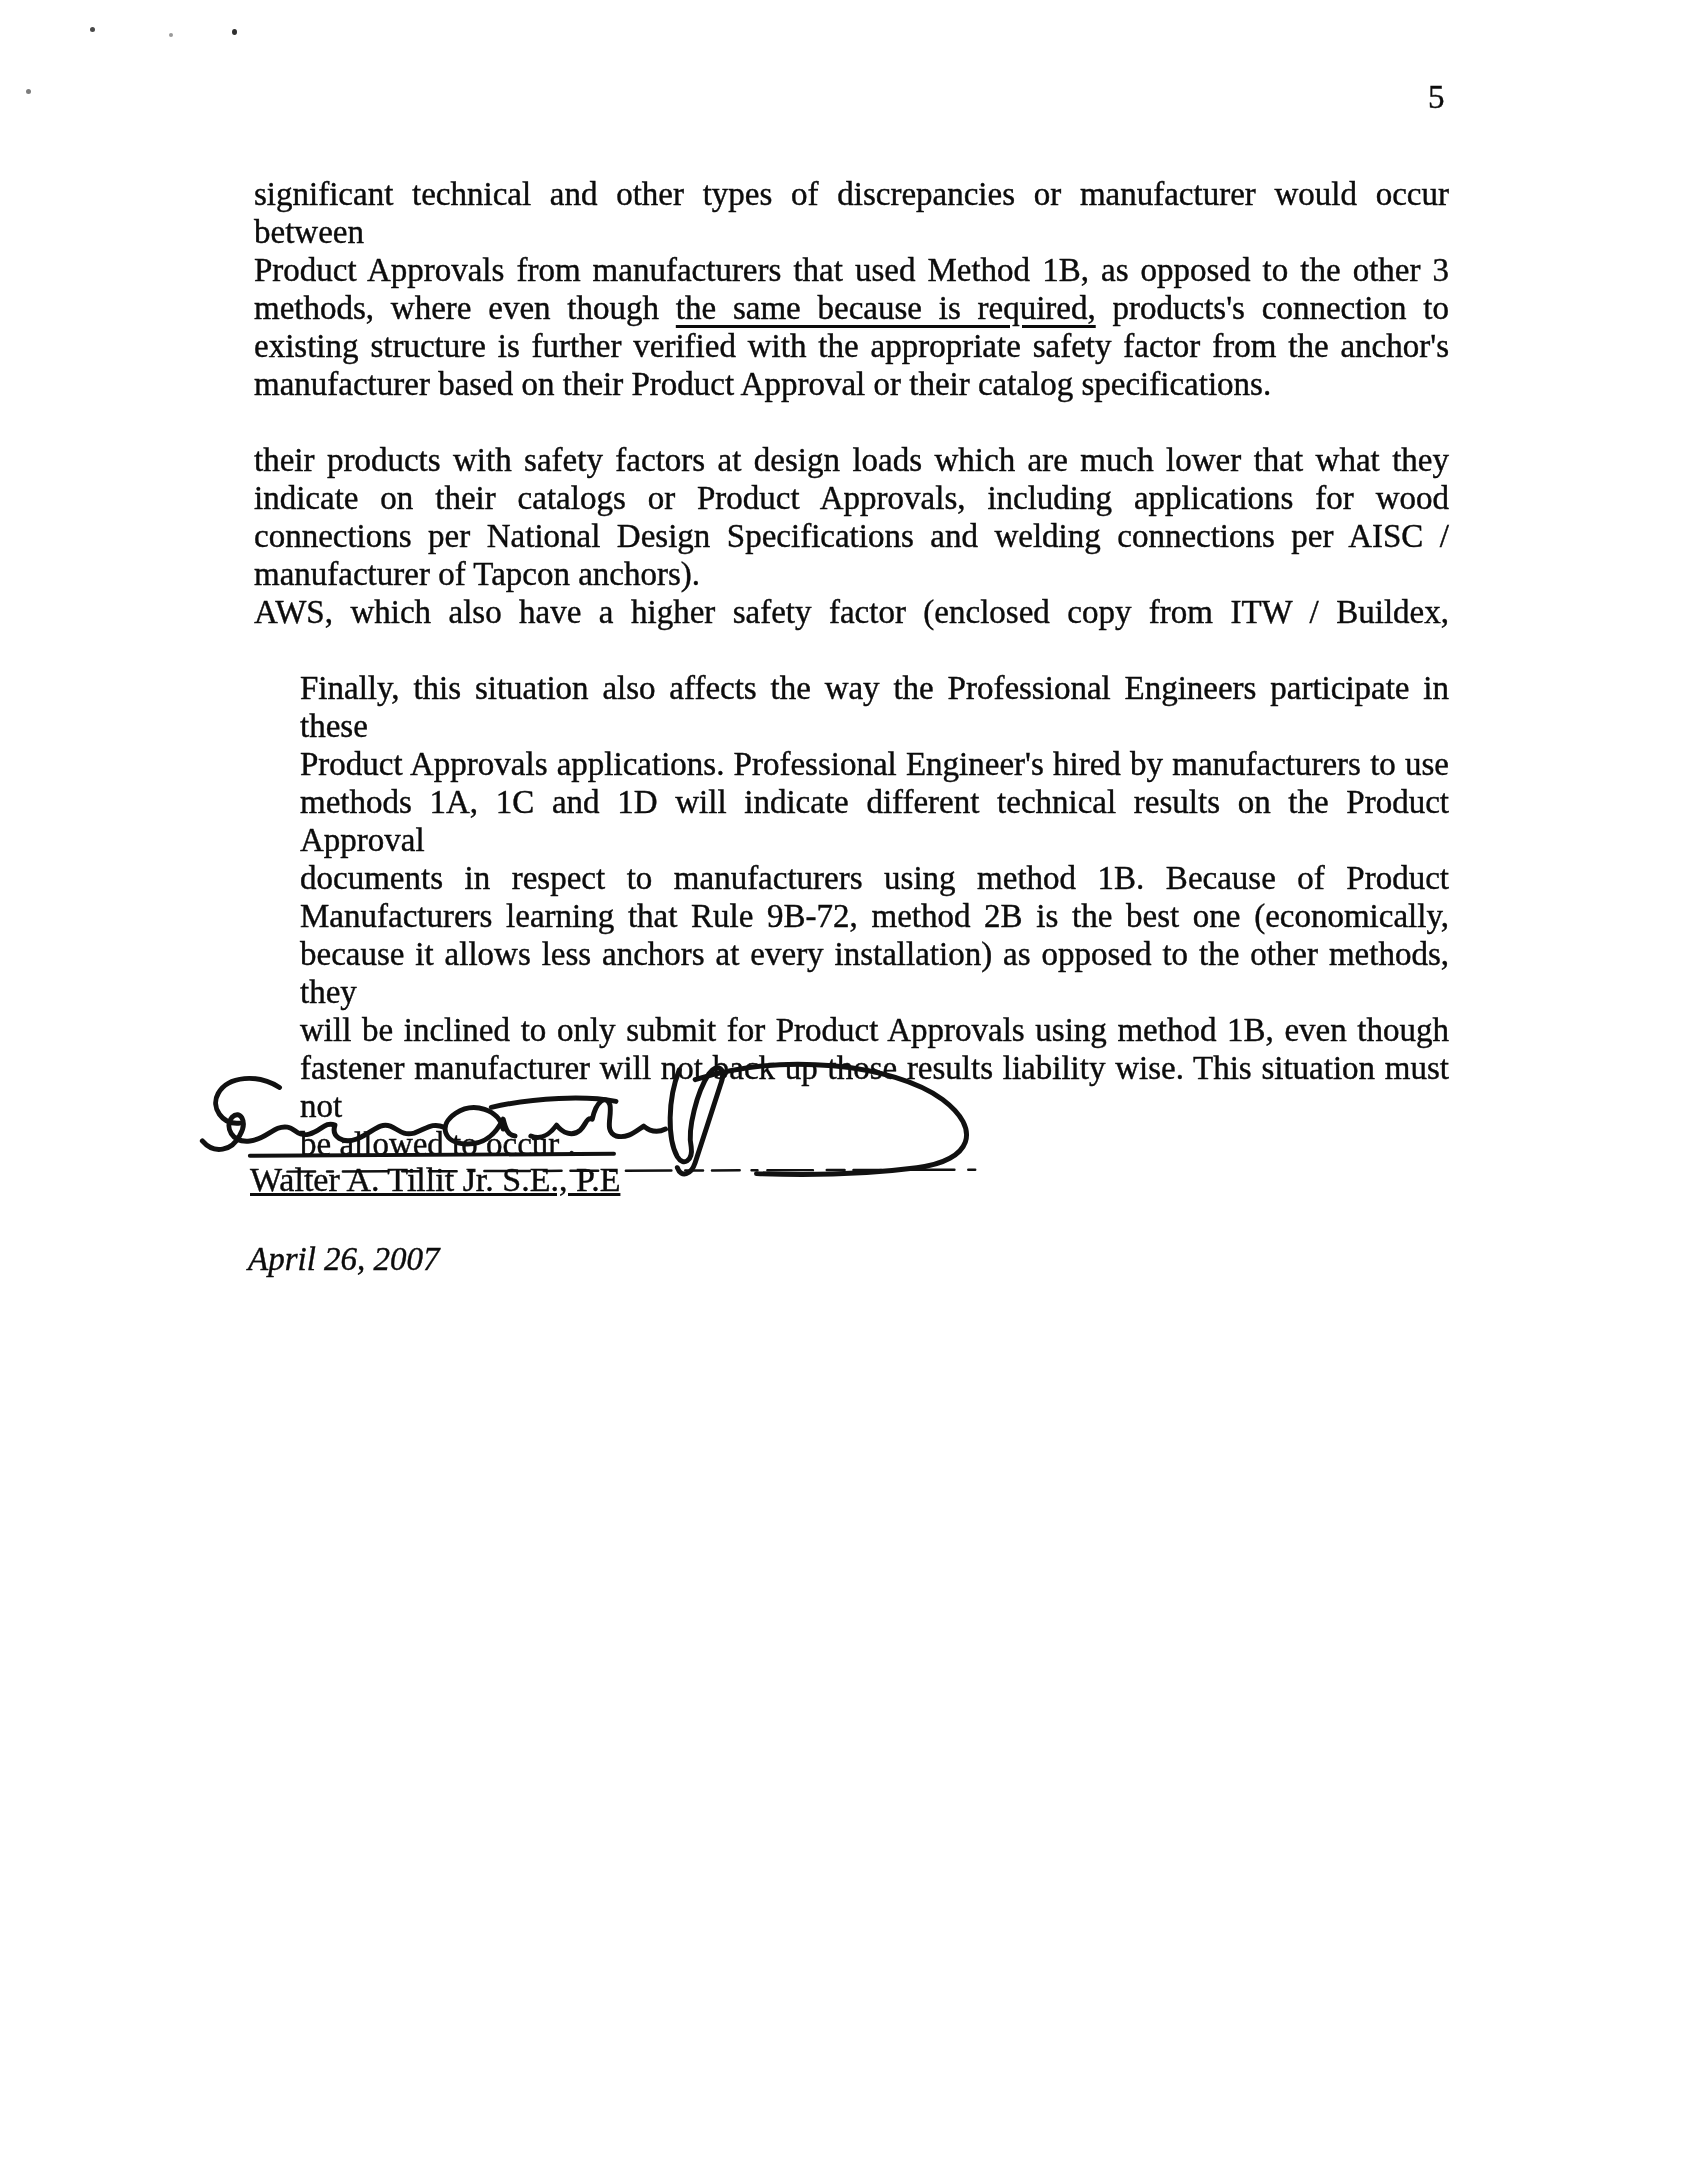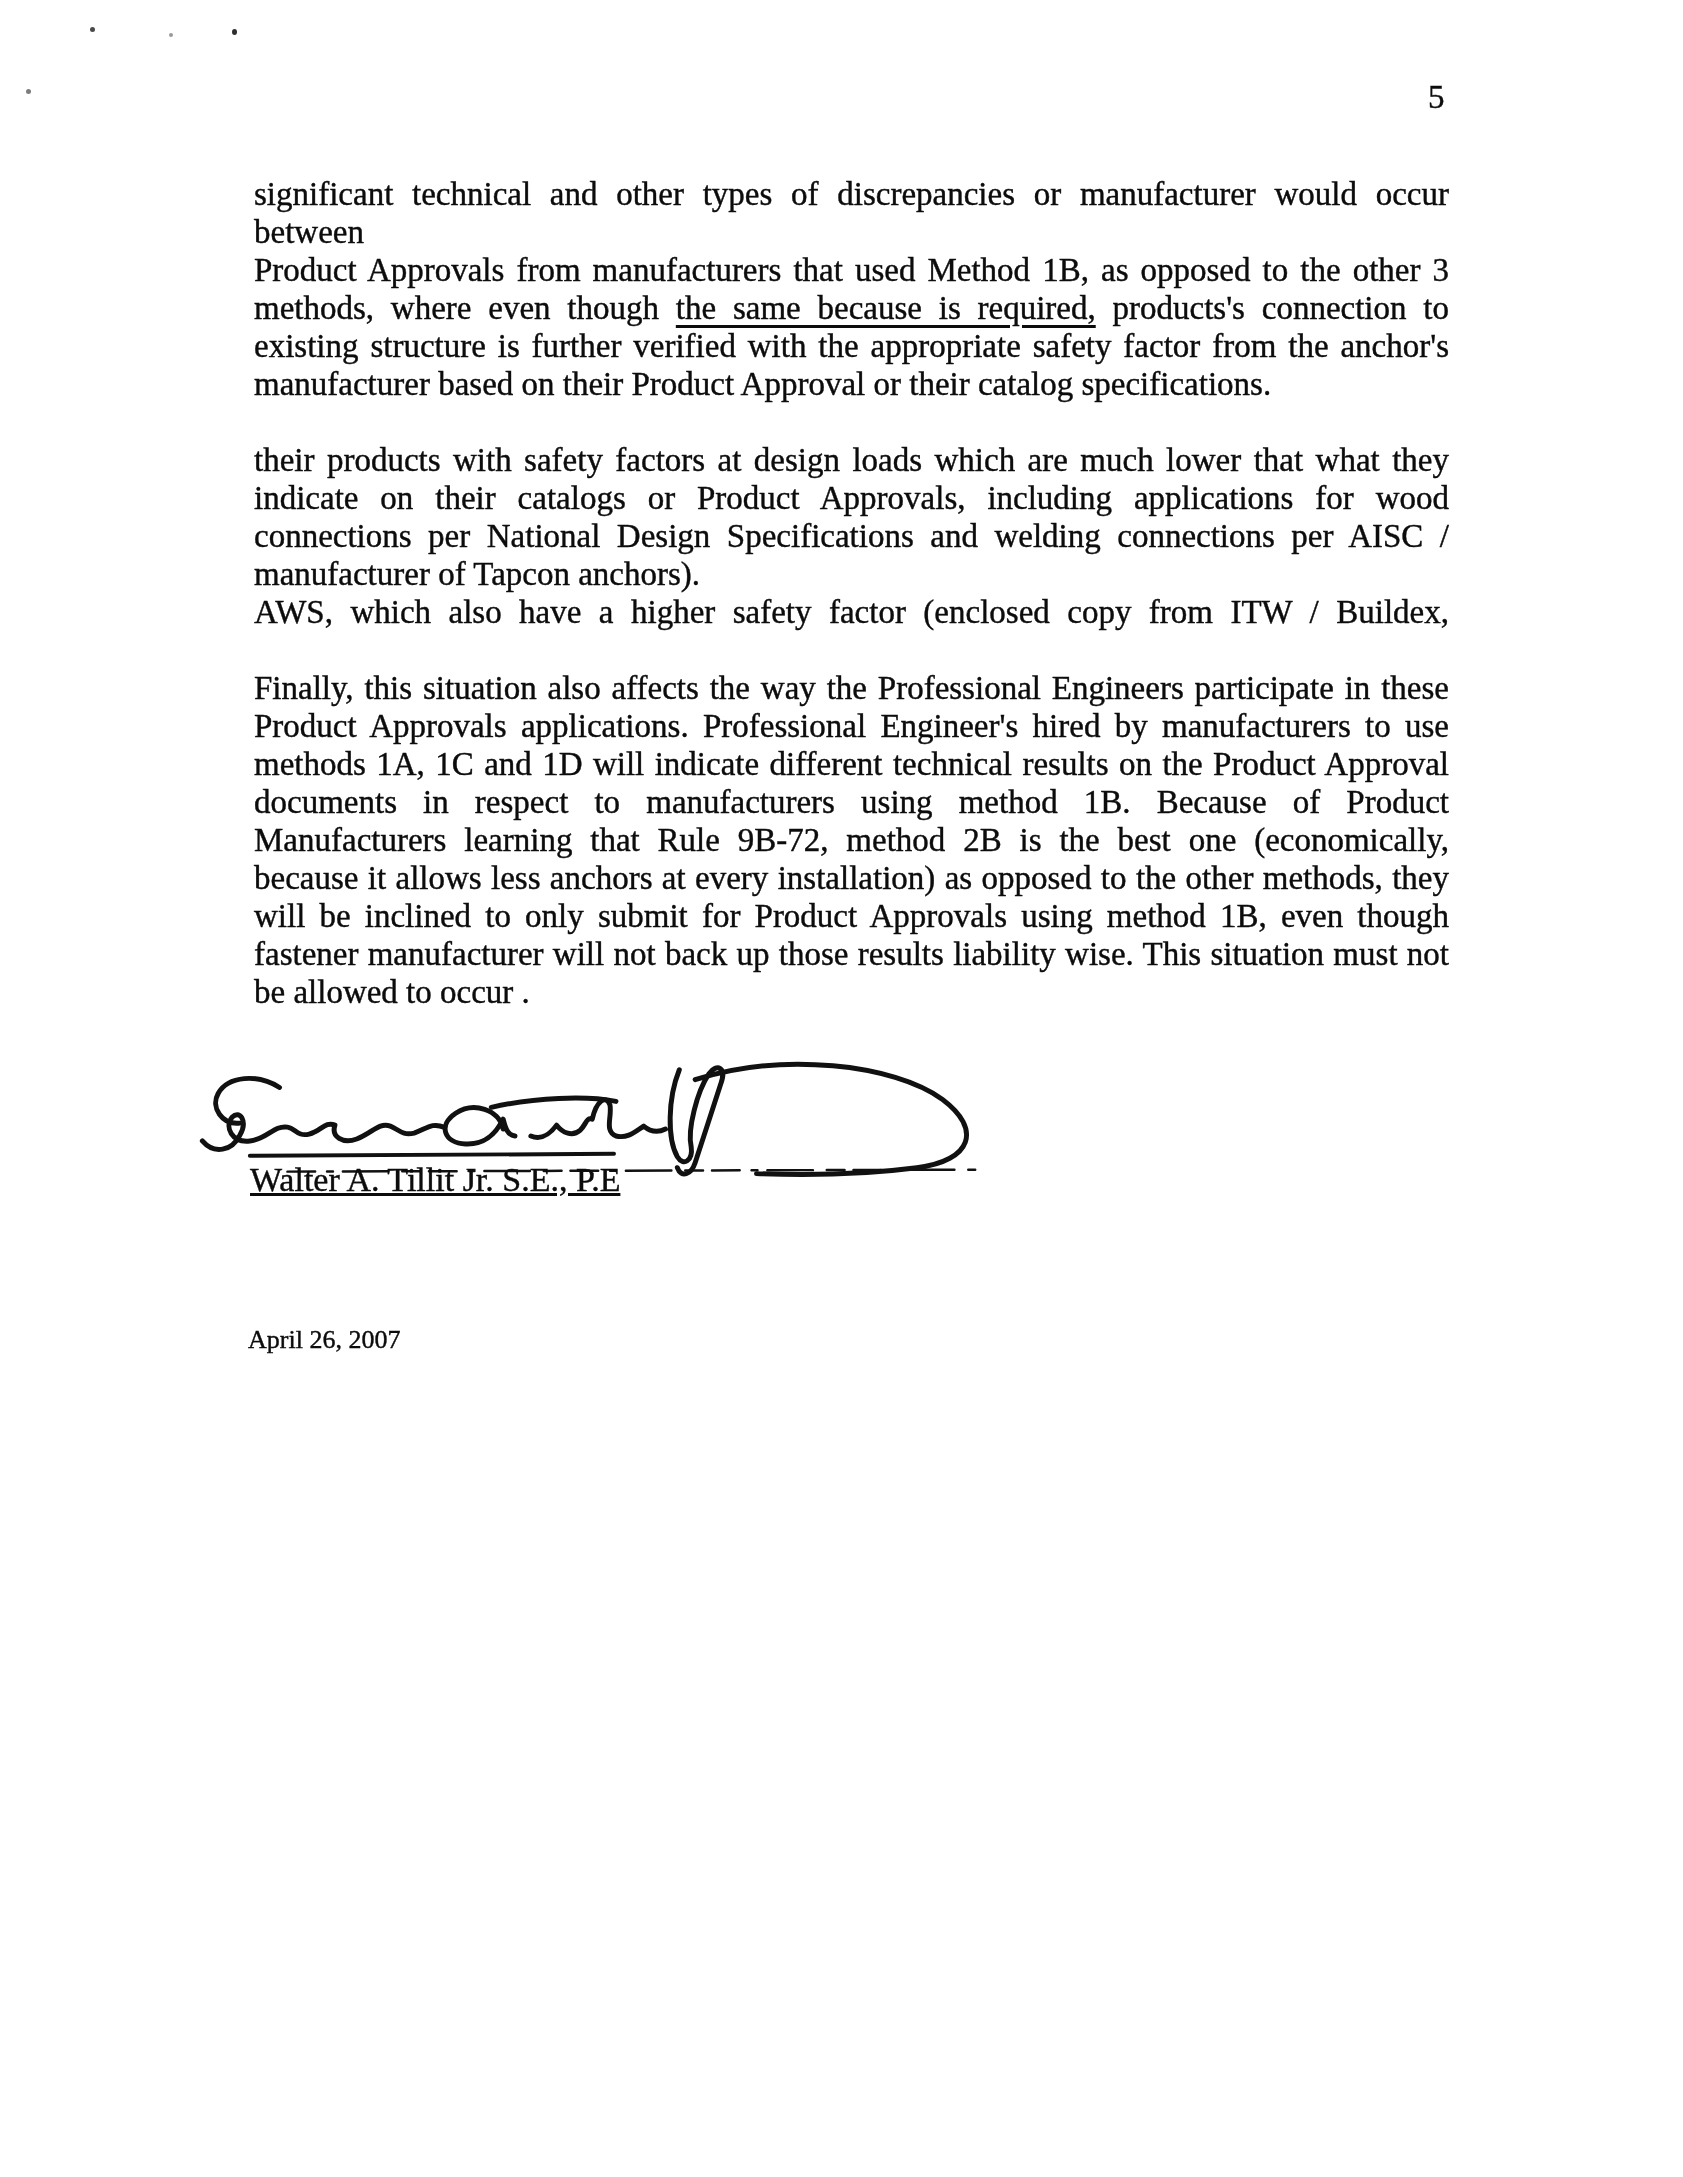--- a/index.html
+++ b/index.html
@@ -28,21 +28,21 @@
   }
   .body-text {
     position: absolute;
     left: 254px;
     top: 175px;
     width: 1195px;
     font-size: 33px;
     line-height: 38px;
   }
   .para { margin: 0 0 38px 0; }
-  .para:last-child { margin-bottom: 0; }
+  .para:last-child { margin-bottom: 0; margin-left: 46px; }
   .line {
     text-align: justify;
     text-align-last: justify;
     white-space: normal;
   }
   .line.last { text-align-last: left; }
   .u {
     text-decoration: underline;
     text-decoration-thickness: 2.5px;
     text-underline-offset: 6px;
@@ -58,23 +58,24 @@
     position: absolute;
     left: 250px;
     top: 1160px;
     font-size: 34px;
     line-height: 40px;
     text-decoration: underline;
   }
   .date-line {
     position: absolute;
     left: 248px;
-    top: 1320px;
-    font-size: 26px;
+    top: 1239px;
+    font-size: 33px;
     line-height: 40px;
+    font-style: italic;
   }
   .speck {
     position: absolute;
     border-radius: 50%;
   }
   .speck-1 { left: 90px;  top: 27px;  width: 5px; height: 5px; background: #4a4a4a; }
   .speck-2 { left: 169px; top: 33px;  width: 4px; height: 4px; background: #9a9a9a; }
   .speck-3 { left: 232px; top: 29px;  width: 5px; height: 6px; background: #2f2f2f; }
   .speck-4 { left: 26px;  top: 89px;  width: 5px; height: 5px; background: #7d7d7d; }
 </style>

